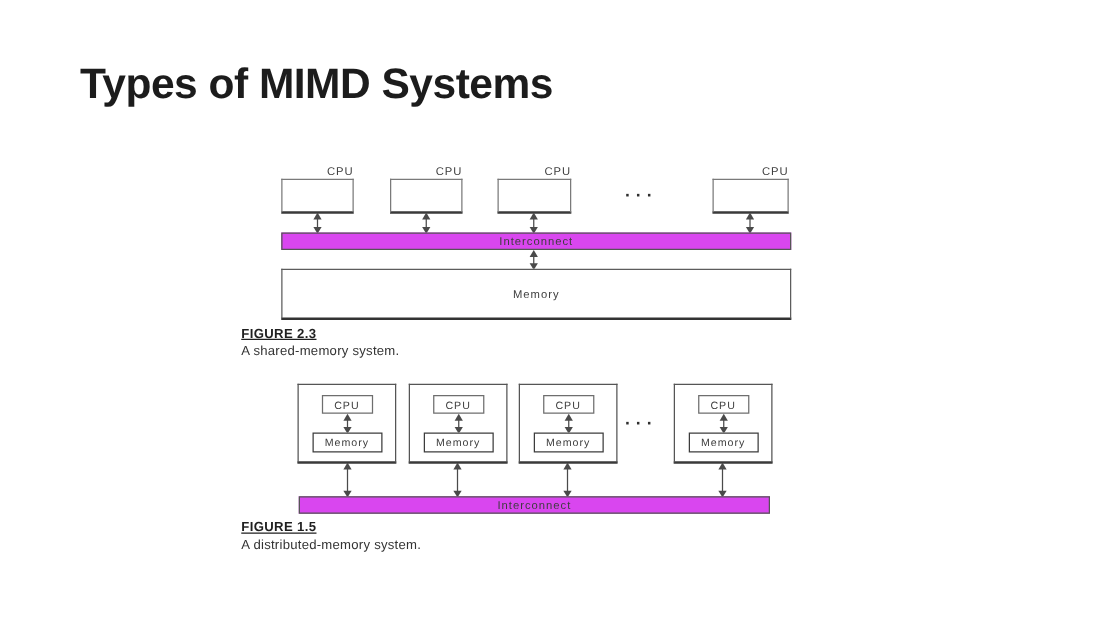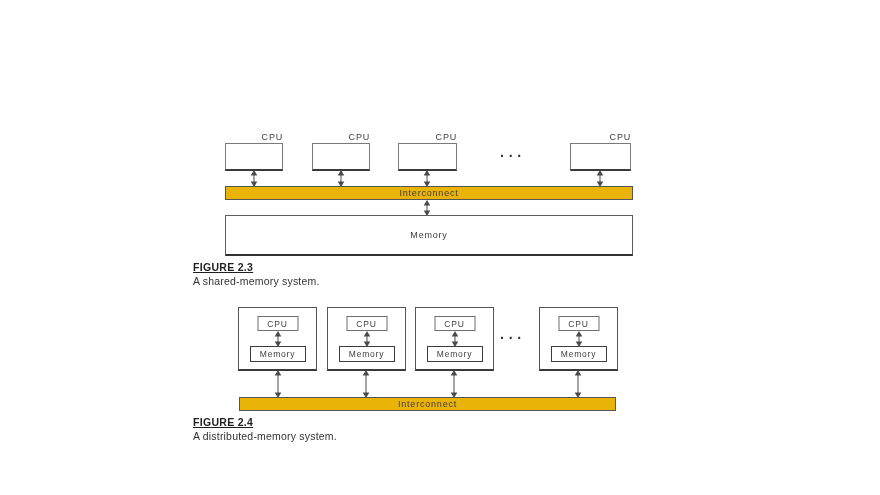--- a/index.html
+++ b/index.html
@@ -17,21 +17,21 @@
   .dlabel{
     position:absolute;font-size:9px;line-height:10px;color:#3d3d3d;
     letter-spacing:0.8px;text-align:right;white-space:nowrap;
   }
   
   .cpu-box1{
     position:absolute;top:143px;height:28px;box-sizing:border-box;background:#fff;
     border:1px solid #7a7a7a;border-bottom:2px solid #3a3a3a;
   }
   .bus{
-    position:absolute;box-sizing:border-box;background:#eab308;border:1px solid #555;
+    position:absolute;box-sizing:border-box;background:#d946ef;border:1px solid #555;
     display:flex;align-items:center;justify-content:center;
   }
   .bus .dlabel{position:static;}
   .memory1{
     position:absolute;left:225px;top:215px;width:408px;height:41px;box-sizing:border-box;
     background:#fff;border:1px solid #5c5c5c;border-bottom:2px solid #333;
     display:flex;align-items:center;justify-content:center;
   }
   .memory1 .dlabel{position:static;}
   .ellipsis{
@@ -64,20 +64,21 @@
   .cpu-box2 .dlabel,.mem-box2 .dlabel{position:static;font-size:8.5px;}
   
   .varrow{position:absolute;width:9px;transform:translateX(-4.5px);}
   .varrow svg{display:block;}
 </style>
 </head>
 <body>
 
 <div class="slide">
 
+  <h1 class="slide-title">Types of MIMD Systems</h1>
 
   <section class="figure">
 
     <span class="dlabel" style="left:225px;top:132px;width:58px">CPU</span>
     <span class="dlabel" style="left:312px;top:132px;width:58px">CPU</span>
     <span class="dlabel" style="left:398px;top:132px;width:59px">CPU</span>
     <span class="dlabel" style="left:570px;top:132px;width:61px">CPU</span>
 
     <div class="cpu-box1" style="left:225px;width:58px"></div>
     <div class="cpu-box1" style="left:312px;width:58px"></div>
@@ -229,17 +230,17 @@
           <line x1="4.5" y1="3" x2="4.5" y2="25" stroke="#4a4a4a" stroke-width="1"></line>
           <path d="M4.5 0 L1.2 5.5 L7.8 5.5 Z" fill="#4a4a4a"></path>
           <path d="M4.5 28 L1.2 22.5 L7.8 22.5 Z" fill="#4a4a4a"></path>
         </svg>
       </div>
 
     <div class="bus" style="left:239px;top:397px;width:377px;height:14px">
       <span class="dlabel">Interconnect</span>
     </div>
 
-    <span class="caption-label" style="left:193px;top:416px">FIGURE 2.4</span>
+    <span class="caption-label" style="left:193px;top:416px">FIGURE 1.5</span>
     <span class="caption-text" style="left:193px;top:430px">A distributed-memory system.</span>
   </section>
 
 </div>
 
 </body></html>

